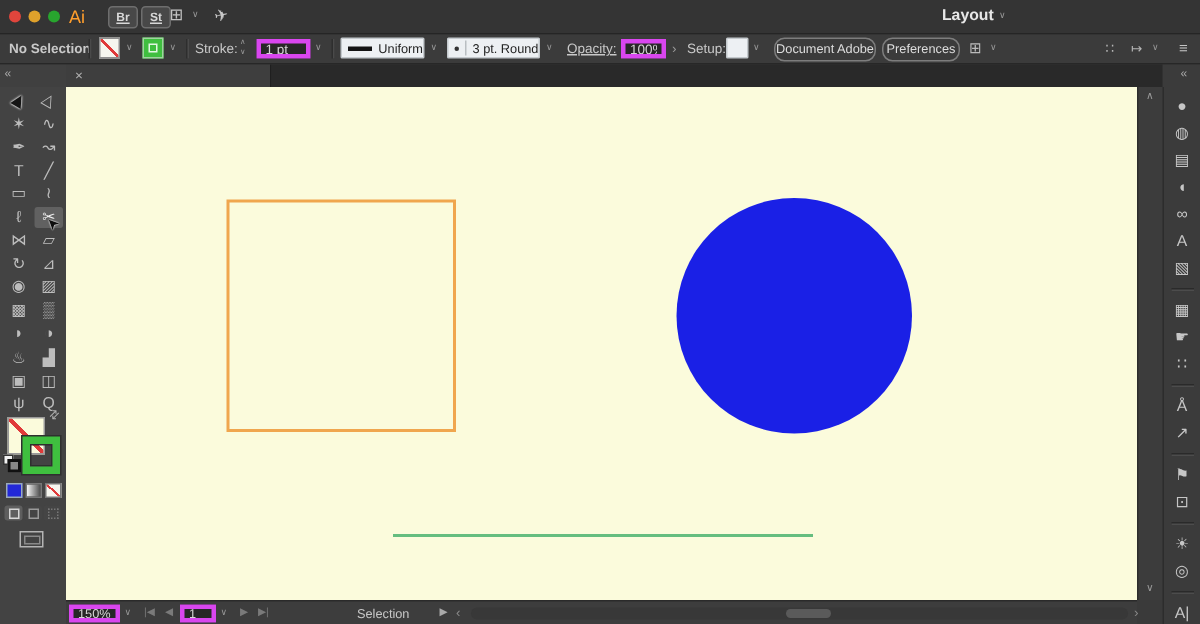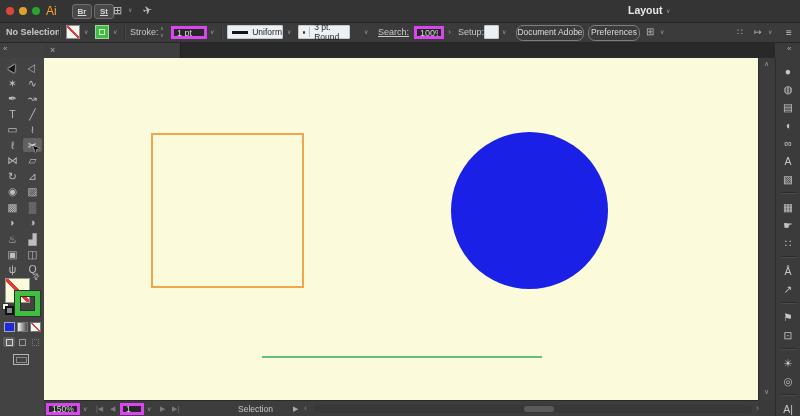--- a/index.html
+++ b/index.html
@@ -78,27 +78,27 @@
       <span style="display:block">∨</span>
     </span>
     <input class="abs field" style="left: 171px; width: 36px;" value="1 pt">
     <span class="abs chev" style="left:210px">∨</span>
     <span class="abs vsep" style="left:221px"></span>
     <div class="abs whitebox" style="left:227px;width:56px;padding-left:4px">
       <span style="width:20px;height:3px;background:#141414;margin-right:4px"></span>
       <span>Uniform</span>
     </div>
     <span class="abs chev" style="left:287px">∨</span>
-    <div class="abs whitebox" style="left:298px;width:52px;padding-left:4px">
+    <div class="abs whitebox" style="left:298px;width:62px;padding-left:4px">
       <span style="width:3px;height:3px;border-radius:50%;background:#333"></span>
       <span style="width:1px;height:10px;background:#b9bec2;margin:0 4px 0 4px"></span>
       <span>3 pt. Round</span>
     </div>
     <span class="abs chev" style="left:364px">∨</span>
-    <span class="abs lbl" style="left:378px;text-decoration:underline">Search:</span>
+    <span class="abs lbl" style="left:378px;text-decoration:underline">Opacity:</span>
     <input class="abs field" style="left: 414px; width: 30px;" value="100%">
     <span class="abs" style="left:448px;top:0;color:#9a9a9a;font-size:9px;line-height:19px">›</span>
     <span class="abs lbl" style="left:458px">Setup:</span>
     <span class="abs whitebox" style="left:484px;width:15px"></span>
     <span class="abs chev" style="left:502px">∨</span>
     <span class="abs btn" style="left:516px;width:66px">Document Adobe</span>
     <span class="abs btn" style="left:588px;width:50px">Preferences</span>
     <span class="abs" style="left:646px;top:3px;color:#bbb;font-size:10px">⊞</span>
     <span class="abs chev" style="left:660px">∨</span>
     <span class="abs" style="left:737px;top:0;color:#b5b5b5;font-size:9px;line-height:19px">∷</span>

